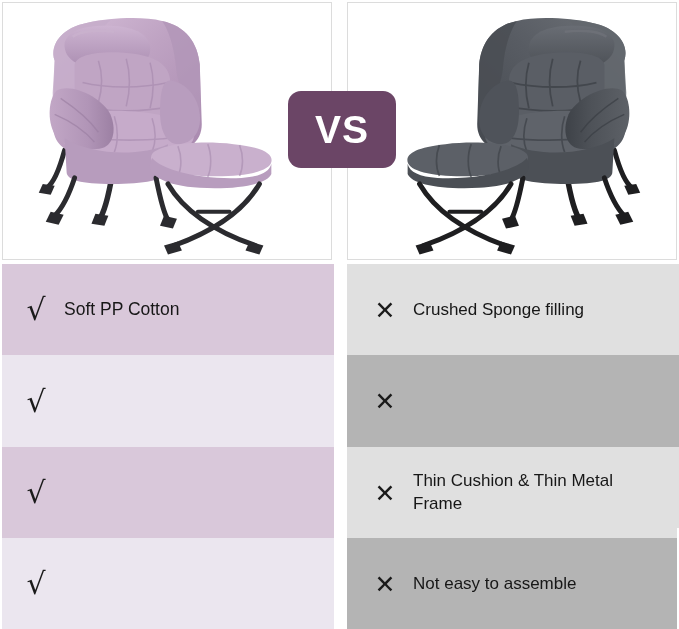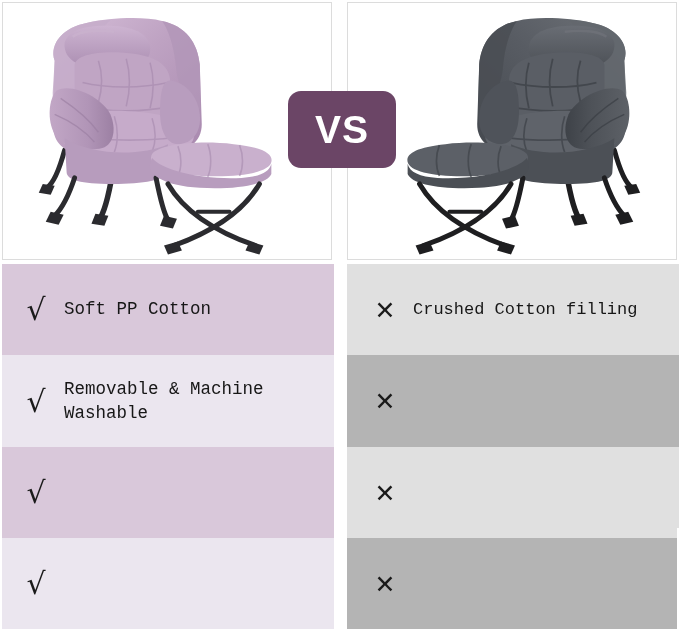--- a/index.html
+++ b/index.html
@@ -108,21 +108,20 @@
     font-weight: 400;
     padding-left: 10px;
   }
   .label {
     flex: 1 1 auto;
     color: #171717;
     font-size: 17.5px;
     line-height: 1.35;
     padding-right: 1px;
     white-space: pre-line;
-    font-family: Liberation Mono, monospace;
   }
   .col.right .label { font-size: 17px; }
 
   
   .gutter {
     position: absolute;
     left: 334px; top: 264px;
     width: 13px; height: 365px;
     background: #ffffff;
     z-index: 5;
@@ -356,44 +355,45 @@
 
   <div class="cmp">
 
     <div class="col left">
       <div class="row r1" style="background: rgb(217, 200, 218);">
         <div class="mark check">√</div>
         <div class="label">Soft PP Cotton</div>
       </div>
       <div class="row r2" style="background: rgb(235, 230, 239);">
         <div class="mark check">√</div>
-        <div class="label">Removable &amp; Machine
-Washable</div>
       </div>
       <div class="row r3" style="background: rgb(217, 200, 218);">
         <div class="mark check">√</div>
       </div>
       <div class="row r4" style="background: rgb(235, 230, 239);">
         <div class="mark check">√</div>
       </div>
     </div>
 
     <div class="col right">
       <div class="row r1" style="background: rgb(224, 224, 224);">
         <div class="mark cross">✕</div>
-        <div class="label">Crushed Cotton filling</div>
+        <div class="label">Crushed Sponge filling</div>
       </div>
       <div class="row r2" style="background: rgb(180, 180, 180);">
         <div class="mark cross">✕</div>
       </div>
       <div class="row r3" style="background: rgb(224, 224, 224);">
         <div class="mark cross">✕</div>
+        <div class="label">Thin Cushion &amp; Thin Metal
+Frame</div>
       </div>
       <div class="row r4" style="background: rgb(180, 180, 180);">
         <div class="mark cross">✕</div>
+        <div class="label">Not easy to assemble</div>
       </div>
     </div>
 
     <div class="gutter"></div>
     <div class="edge-left"></div>
     <div class="edge-right"></div>
   </div>
 
 </div>
 

